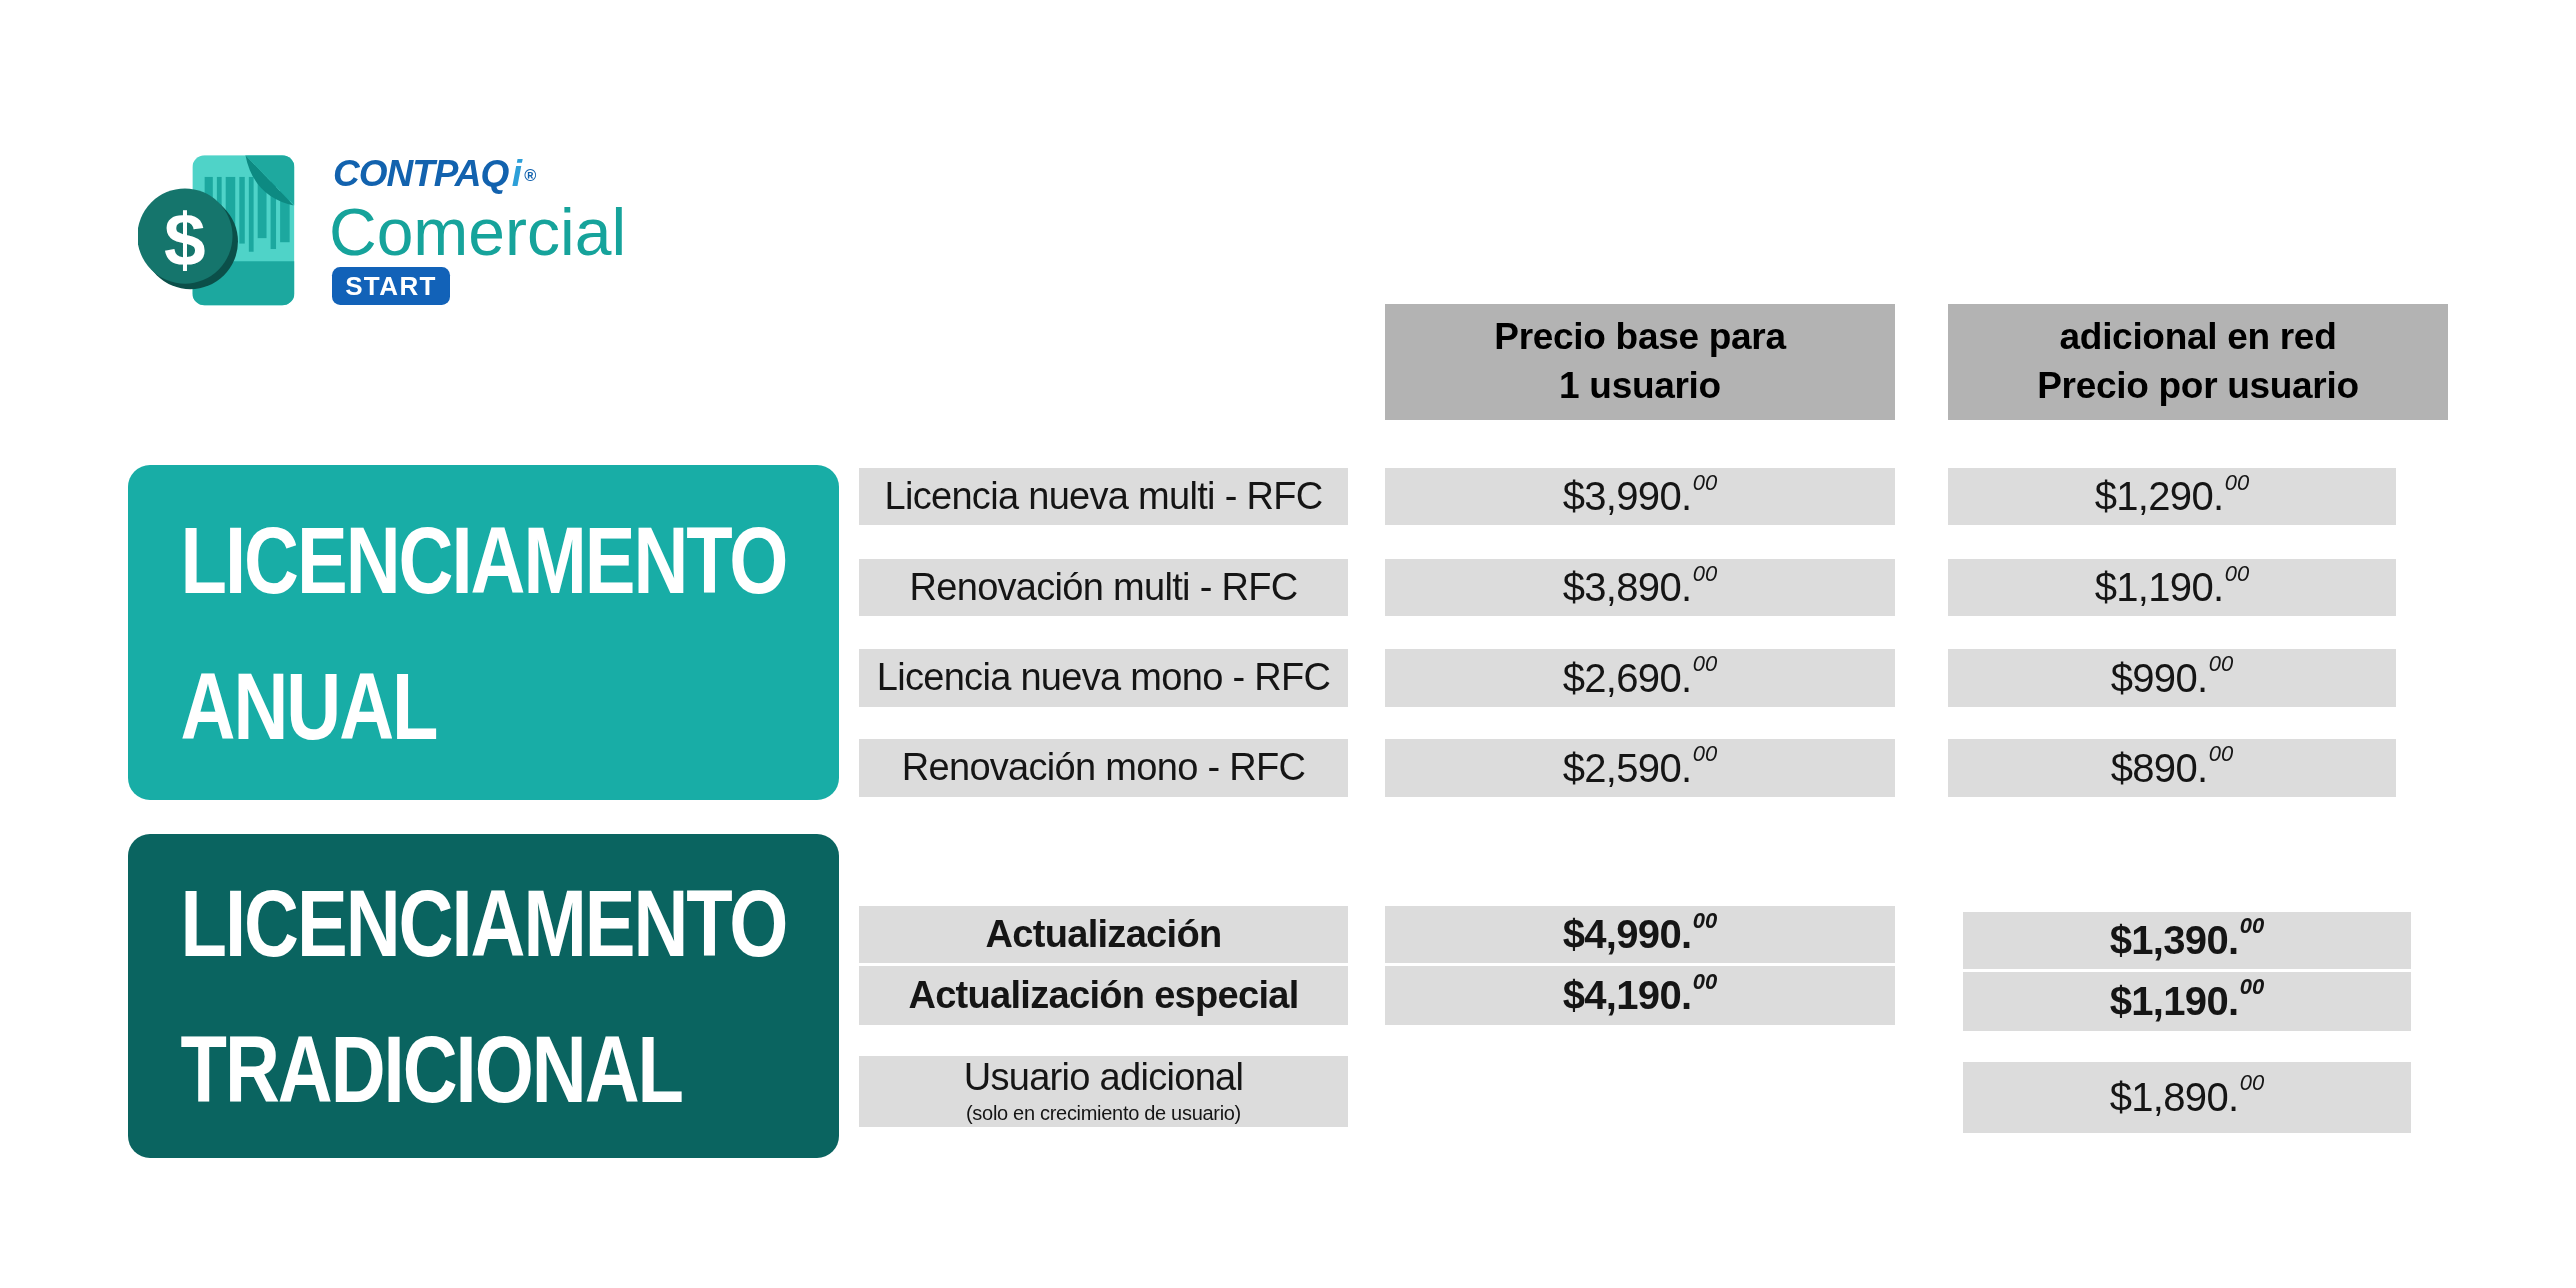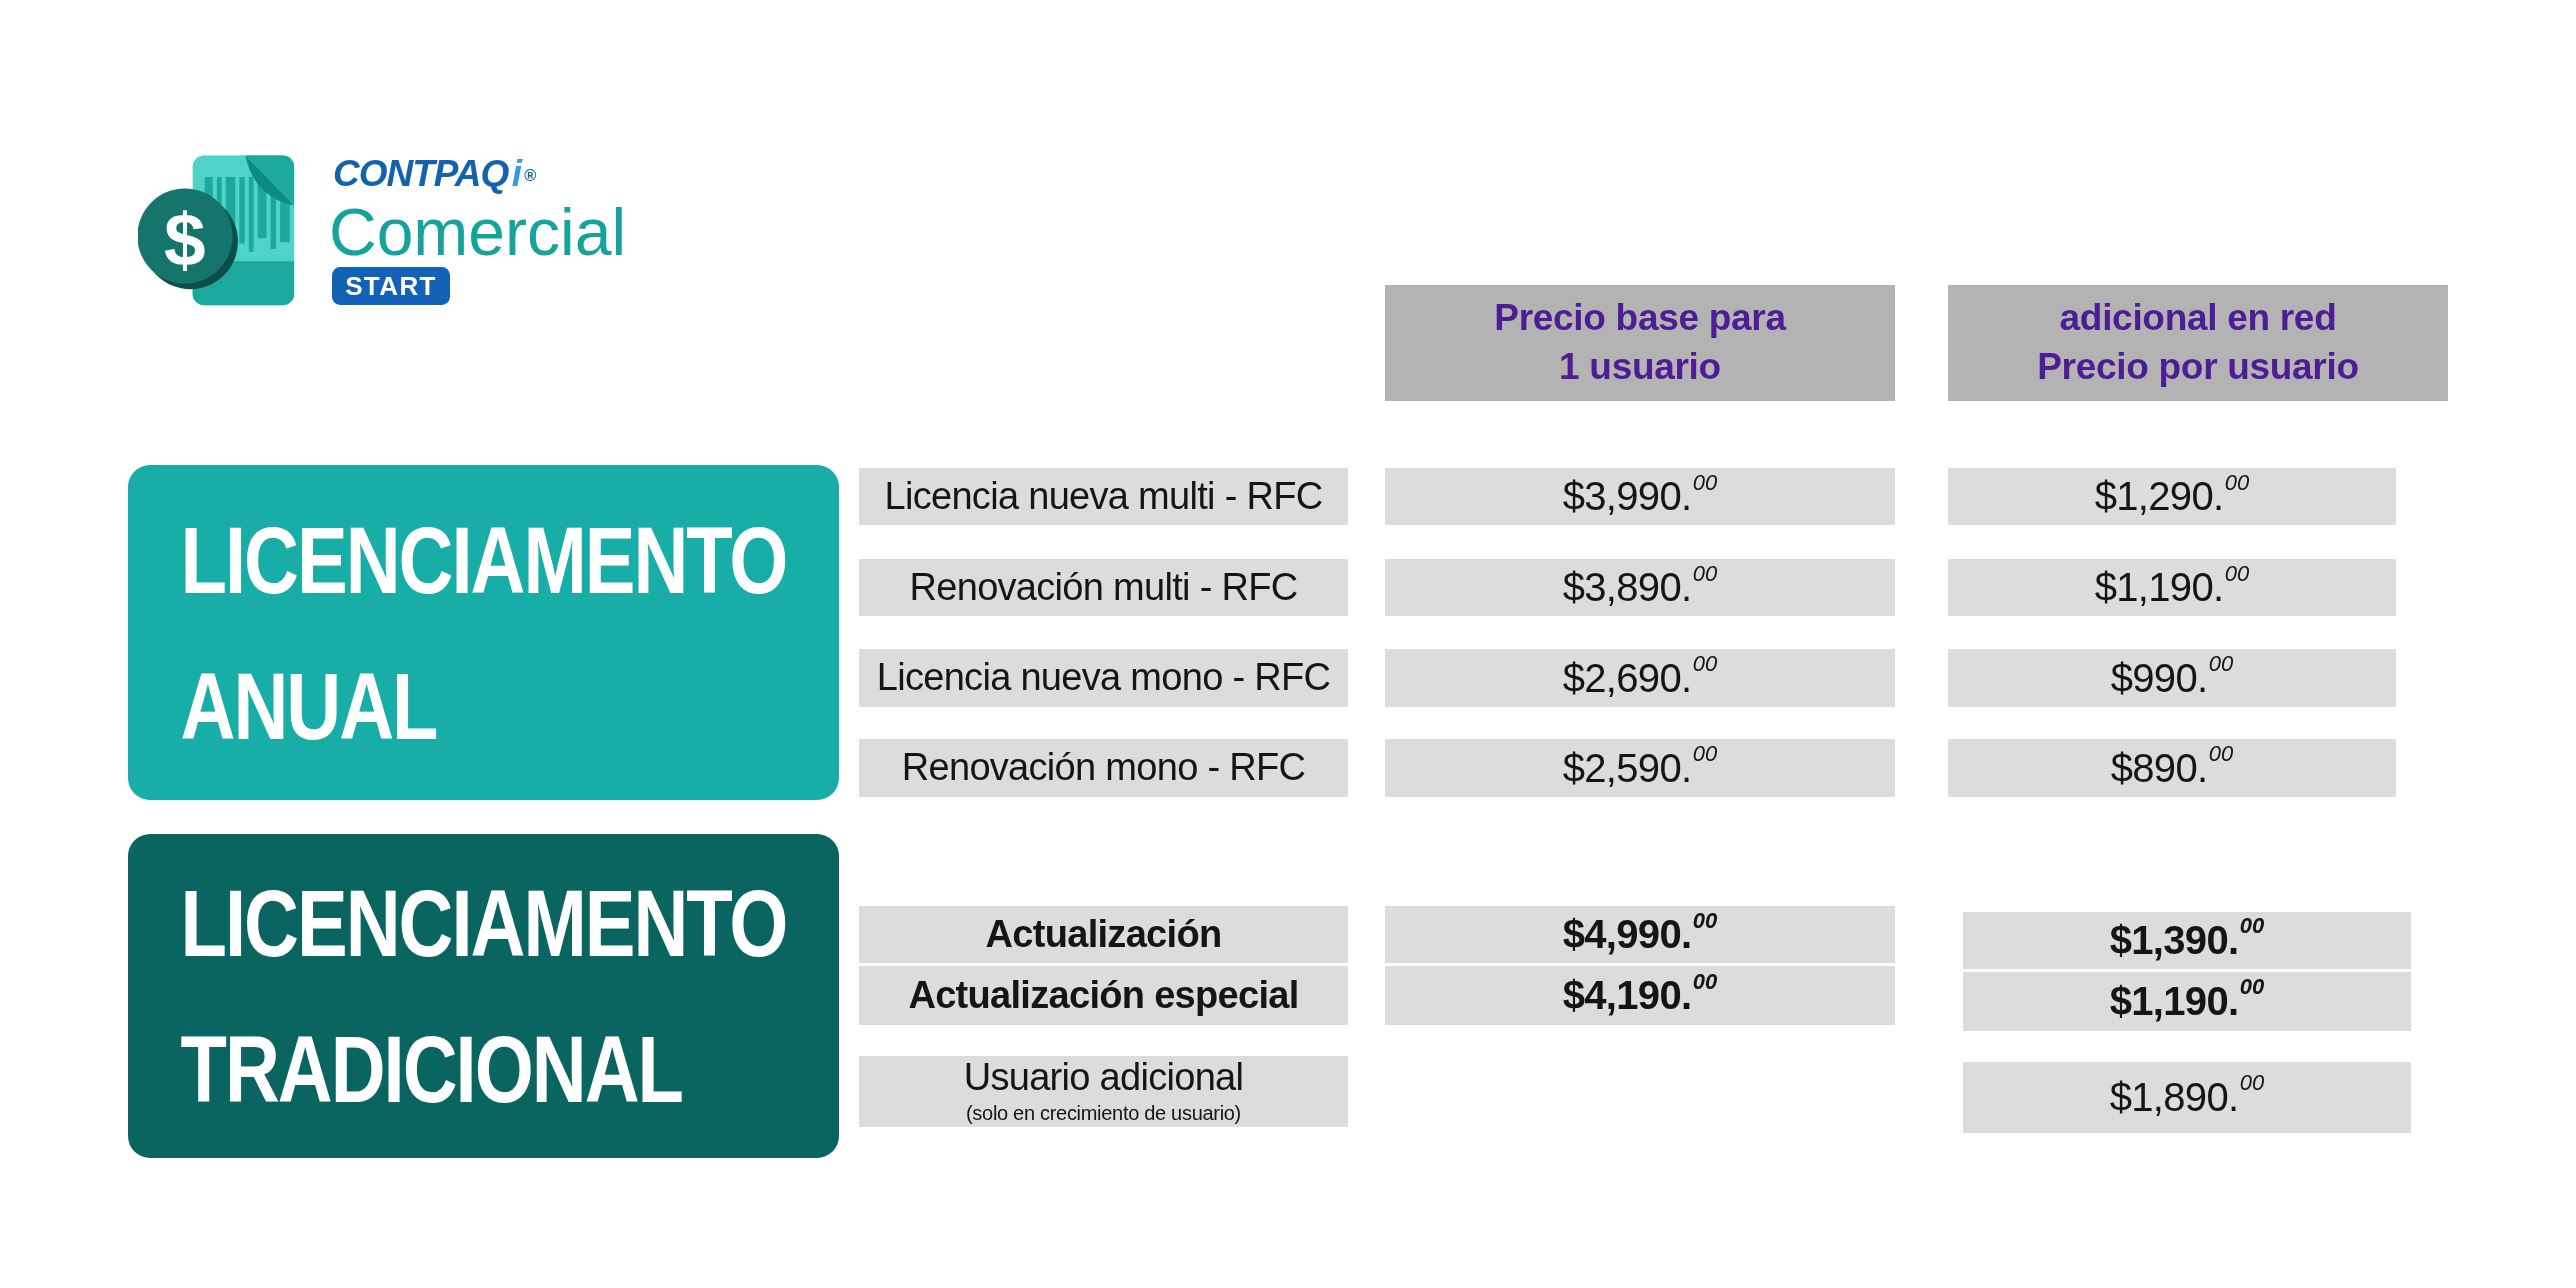--- a/index.html
+++ b/index.html
@@ -12,21 +12,21 @@
             color:#1262ae;letter-spacing:-1px;white-space:nowrap;}
   .wordmark .i{color:#2d9fd8;margin-left:3.4px;}
   .wordmark .reg{font-size:16.4px;font-style:normal;vertical-align:28%;margin-left:3.4px;}
   .product{position:absolute;left:329px;top:194px;font-size:66px;font-weight:400;color:#16a39b;
            letter-spacing:0px;white-space:nowrap;}
   .badge{position:absolute;left:332px;top:267px;width:118px;height:38px;background:#1262b8;
          border-radius:8.2px;color:#ffffff;font-weight:700;font-size:26px;letter-spacing:1.4px;
          display:flex;align-items:center;justify-content:center;}
 
   
-  .colhead{position:absolute;top:285px;height:116px;background:#b3b3b3;color:#4c1d95;
+  .colhead{position:absolute;top:304px;height:116px;background:#b3b3b3;color:#000000;
            display:flex;flex-direction:column;align-items:center;justify-content:center;
            font-weight:700;font-size:37px;line-height:1.32;letter-spacing:-0.3px;text-align:right;}
   .colhead1{left:1385px;width:510px;}
   .colhead2{left:1948px;width:500px;}
 
   
   .banner{position:absolute;left:128px;width:711px;color:#ffffff;display:flex;
           align-items:center;justify-content:center;text-align:left;border-radius:22px;}
   .banner1{top:465px;height:335px;background:#18ada6;}
   .banner2{top:834px;height:324px;background:#0a6460;}

